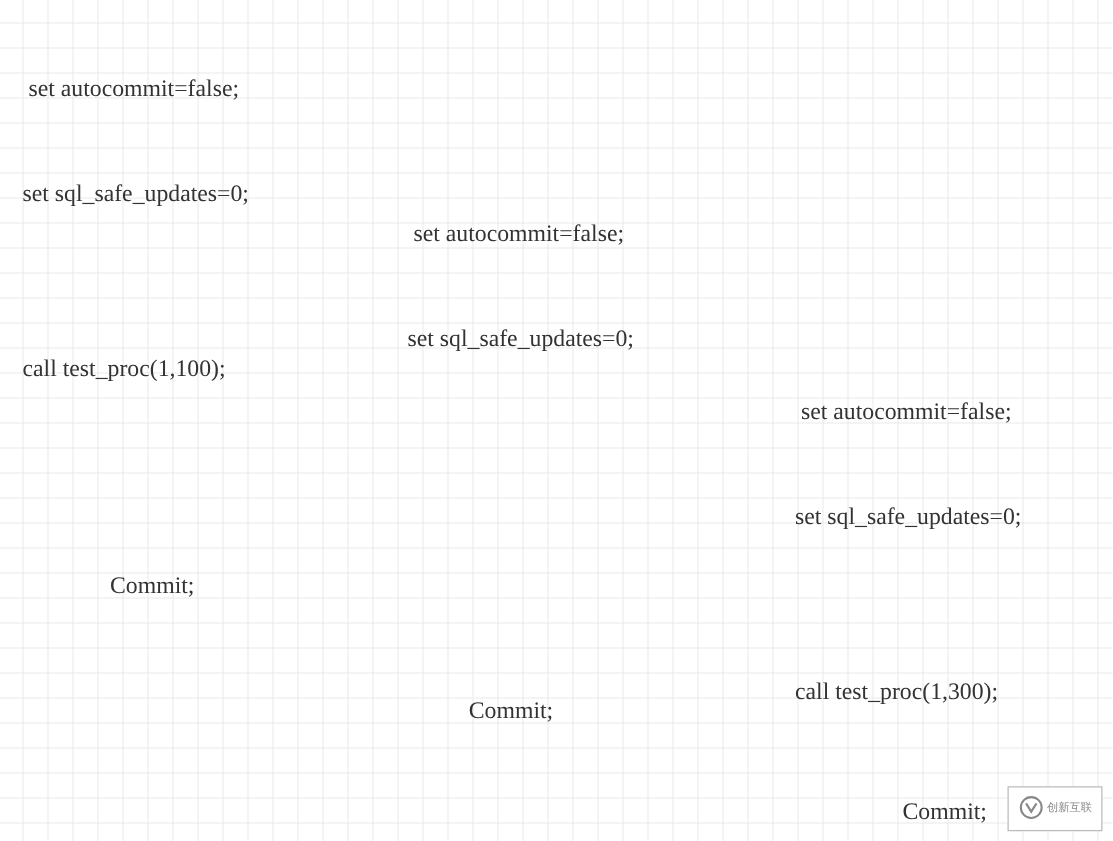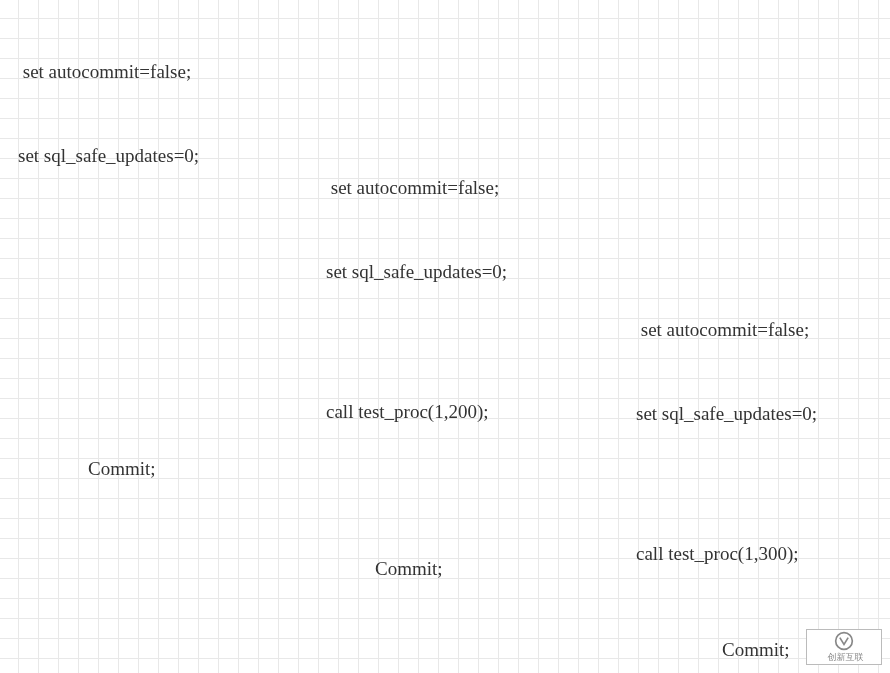--- a/index.html
+++ b/index.html
@@ -31,39 +31,38 @@
     width: 74px;
     height: 34px;
     border: 1px solid #bbb;
     background: #fff;
     display: flex;
     align-items: center;
     justify-content: center;
     color: #888;
     font-size: 9px;
     font-family: sans-serif;
-    flex-direction: column;
   }
   .logo svg { width: 20px; height: 20px; }
   .logo-text { margin-left: 3px; line-height: 1.1; }
 </style>
 </head>
 <body>
 
 <div class="block" style="left:18px; top:2px;">
   <div> set autocommit=false;</div>
   <div>set sql_safe_updates=0;</div>
   <div></div>
+  <div>call test_proc(1,100);</div>
 </div>
 
 <div class="block" style="left:326px; top:118px;">
   <div> set autocommit=false;</div>
   <div>set sql_safe_updates=0;</div>
   <div></div>
-  <div>call test_proc(1,200);</div>
 </div>
 
 <div class="block" style="left:636px; top:260px;">
   <div> set autocommit=false;</div>
   <div>set sql_safe_updates=0;</div>
   <div></div>
   <div>call test_proc(1,300);</div>
 </div>
 
 <div class="block" style="left:88px; top:455px;">Commit;</div>

